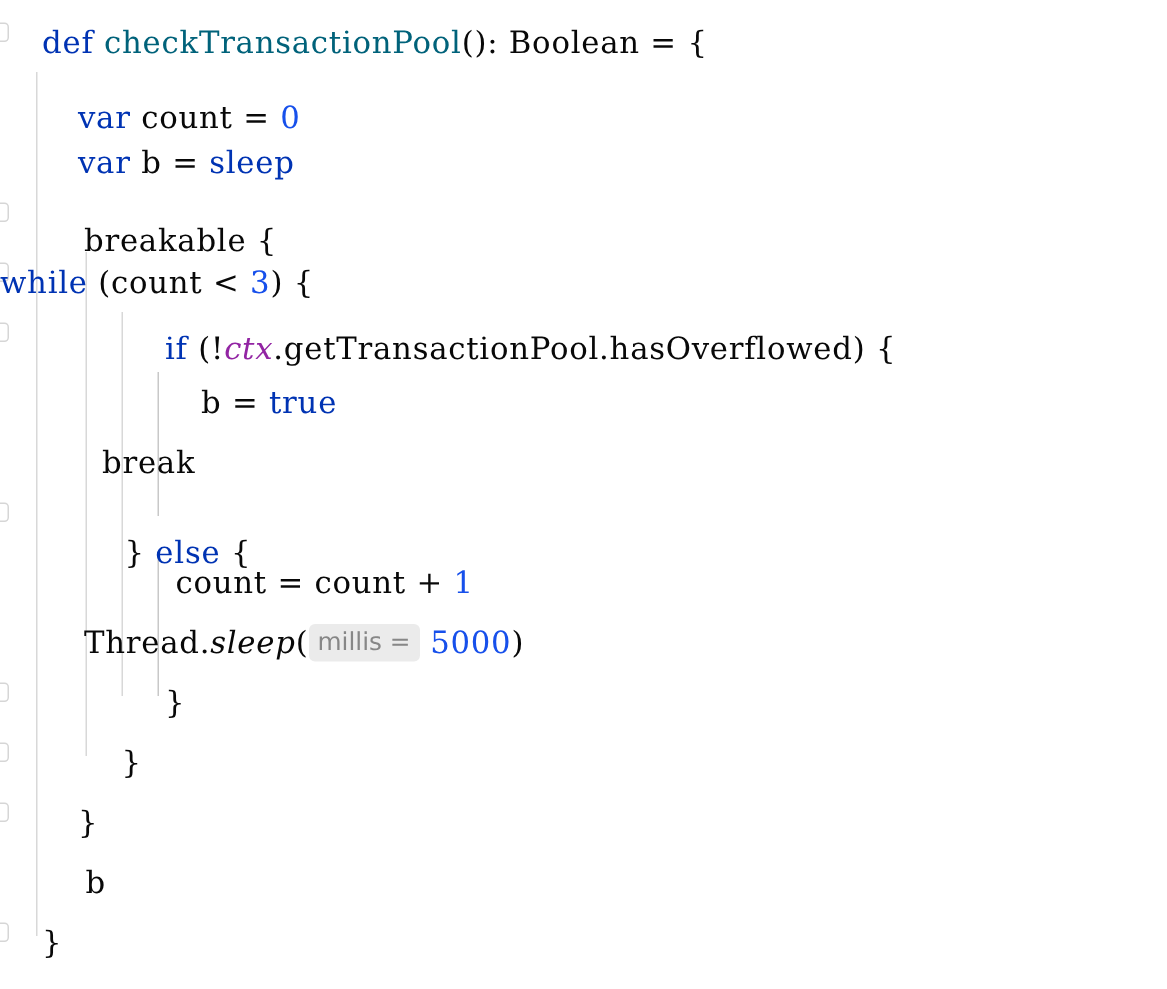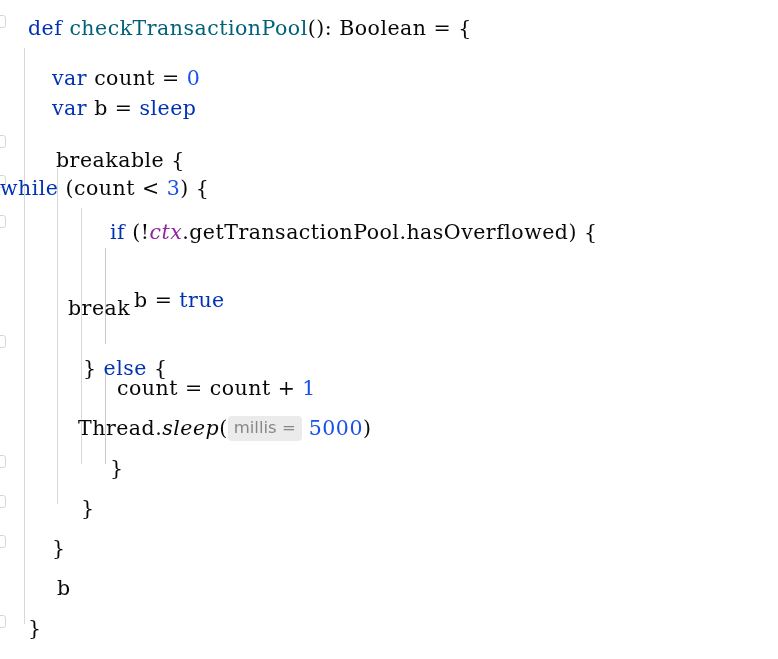--- a/index.html
+++ b/index.html
@@ -99,24 +99,24 @@
       <div class="indent-guide active" style="left: 105px; top: 248px; height: 96px;"></div>
       <div class="indent-guide active" style="left: 105px; top: 368px; height: 96px;"></div>
     </div>
   <div id="code-layer">
       <div class="code-line" style="top: 8px; padding-left: 28px;"><span class="tok-keyword">def</span><span class="tok-plain"> </span><span class="tok-func-decl">checkTransactionPool</span><span class="tok-plain">(): Boolean = {</span></div>
       <div class="code-line" style="top: 48px; padding-left: 52px; margin-top: 10px;"><span class="tok-keyword">var</span><span class="tok-plain"> count = </span><span class="tok-number">0</span></div>
       <div class="code-line" style="top: 88px; padding-left: 52px;"><span class="tok-keyword">var</span><span class="tok-plain"> b = </span><span class="tok-keyword">sleep</span></div>
       <div class="code-line" style="top: 140px; padding-left: 56px;"><span class="tok-plain">breakable {</span></div>
       <div class="code-line" style="top: 168px; "><span class="tok-keyword">while</span><span class="tok-plain"> (count &lt; </span><span class="tok-number">3</span><span class="tok-plain">) {</span></div>
       <div class="code-line" style="top: 192px; padding-left: 110px; margin-top: 20px;"><span class="tok-keyword">if</span><span class="tok-plain"> (!</span><span class="tok-ctx">ctx</span><span class="tok-plain">.getTransactionPool.hasOverflowed) {</span></div>
-      <div class="code-line" style="top: 248px; padding-left: 134px; margin-top: 32px;"><span class="tok-plain">b = </span><span class="tok-keyword">true</span></div>
+      <div class="code-line" style="top: 248px; padding-left: 134px;"><span class="tok-plain">b = </span><span class="tok-keyword">true</span></div>
       <div class="code-line" style="top: 288px; padding-left: 68px;"><span class="tok-plain">break</span></div>
       <div class="code-line" style="top: 348px; padding-left: 83px;"><span class="tok-plain">} </span><span class="tok-keyword">else</span><span class="tok-plain"> {</span></div>
       <div class="code-line" style="top: 368px; padding-left: 117px;"><span class="tok-plain">count = count + </span><span class="tok-number">1</span></div>
-      <div class="code-line" style="top: 408px; padding-left: 78px;"><span class="tok-plain">Thread.</span><span class="tok-method-it">sleep</span><span class="tok-plain">(</span><span class="inlay-hint">millis =</span><span class="tok-plain"> </span><span class="tok-number">5000</span><span class="tok-plain">)</span></div>
+      <div class="code-line" style="top: 408px; padding-left: 56px;"><span class="tok-plain">Thread.</span><span class="tok-method-it">sleep</span><span class="tok-plain">(</span><span class="inlay-hint">millis =</span><span class="tok-plain"> </span><span class="tok-number">5000</span><span class="tok-plain">)</span></div>
       <div class="code-line" style="top: 448px; padding-left: 110px;"><span class="tok-plain">}</span></div>
       <div class="code-line" style="top: 488px; padding-left: 81px;"><span class="tok-plain">}</span></div>
       <div class="code-line" style="top: 528px; padding-left: 52px;"><span class="tok-plain">}</span></div>
       <div class="code-line" style="top: 568px; padding-left: 57px;"><span class="tok-plain">b</span></div>
       <div class="code-line" style="top: 608px; padding-left: 28px;"><span class="tok-plain">}</span></div>
     </div>
 </div>
 
 </body></html>

